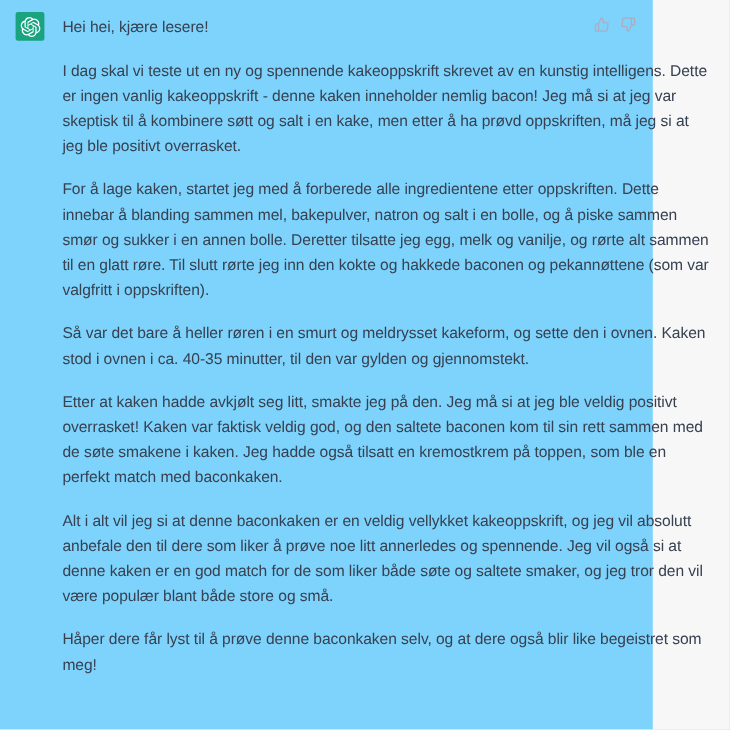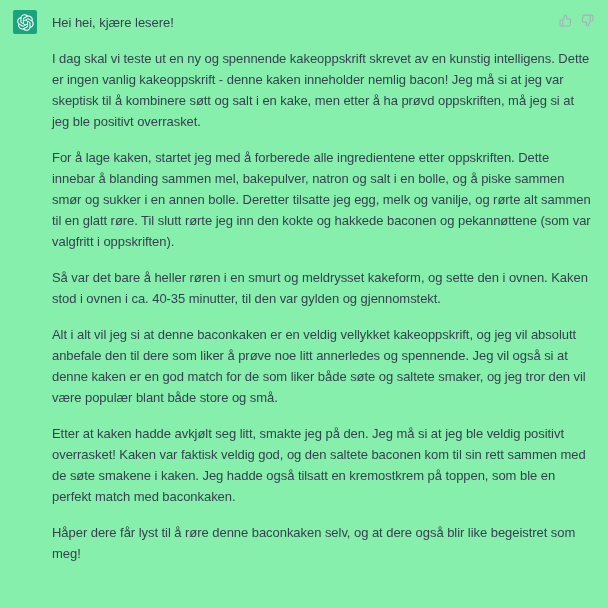--- a/index.html
+++ b/index.html
@@ -10,23 +10,23 @@
       overflow: hidden;
       background: #f7f7f8;
     }
     body {
       font-family: "Liberation Sans", "DejaVu Sans", sans-serif;
       color: #374151;
       position: relative;
     }
     .message-row {
       position: relative;
-      width: 608px;
+      width: 544px;
       height: 608px;
-      background: #86efac;
+      background: #7dd3fc;
     }
     .avatar {
       position: absolute;
       left: 13px;
       top: 10px;
       width: 24px;
       height: 24px;
       background: #19a37f;
       border-radius: 2px;
       display: flex;
@@ -93,17 +93,17 @@
         <path d="M10 15v4a3 3 0 0 0 3 3l4-9V2H5.72a2 2 0 0 0-2 1.7l-1.38 9a2 2 0 0 0 2 2.3zm7-13h2.67A2.31 2.31 0 0 1 22 4v7a2.31 2.31 0 0 1-2.33 2H17"></path>
       </svg>
     </span>
   </div>
 
   <div class="content">
     <p class="greeting">Hei hei, kjære lesere!</p>
     <p>I dag skal vi teste ut en ny og spennende kakeoppskrift skrevet av en kunstig intelligens. Dette er ingen vanlig kakeoppskrift - denne kaken inneholder nemlig bacon! Jeg må si at jeg var skeptisk til å kombinere søtt og salt i en kake, men etter å ha prøvd oppskriften, må jeg si at jeg ble positivt overrasket.</p>
     <p>For å lage kaken, startet jeg med å forberede alle ingredientene etter oppskriften. Dette innebar å blanding sammen mel, bakepulver, natron og salt i en bolle, og å piske sammen smør og sukker i en annen bolle. Deretter tilsatte jeg egg, melk og vanilje, og rørte alt sammen til en glatt røre. Til slutt rørte jeg inn den kokte og hakkede baconen og pekannøttene (som var valgfritt i oppskriften).</p>
     <p>Så var det bare å heller røren i en smurt og meldrysset kakeform, og sette den i ovnen. Kaken stod i ovnen i ca. 40-35 minutter, til den var gylden og gjennomstekt.</p>
+    <p>Etter at kaken hadde avkjølt seg litt, smakte jeg på den. Jeg må si at jeg ble veldig positivt overrasket! Kaken var faktisk veldig god, og den saltete baconen kom til sin rett sammen med de søte smakene i kaken. Jeg hadde også tilsatt en kremostkrem på toppen, som ble en perfekt match med baconkaken.</p>
     <p>Alt i alt vil jeg si at denne baconkaken er en veldig vellykket kakeoppskrift, og jeg vil absolutt anbefale den til dere som liker å prøve noe litt annerledes og spennende. Jeg vil også si at denne kaken er en god match for de som liker både søte og saltete smaker, og jeg tror den vil være populær blant både store og små.</p>
-    <p>Etter at kaken hadde avkjølt seg litt, smakte jeg på den. Jeg må si at jeg ble veldig positivt overrasket! Kaken var faktisk veldig god, og den saltete baconen kom til sin rett sammen med de søte smakene i kaken. Jeg hadde også tilsatt en kremostkrem på toppen, som ble en perfekt match med baconkaken.</p>
-    <p>Håper dere får lyst til å røre denne baconkaken selv, og at dere også blir like begeistret som meg!</p>
+    <p>Håper dere får lyst til å prøve denne baconkaken selv, og at dere også blir like begeistret som meg!</p>
   </div>
 </div>
 
 </body></html>

